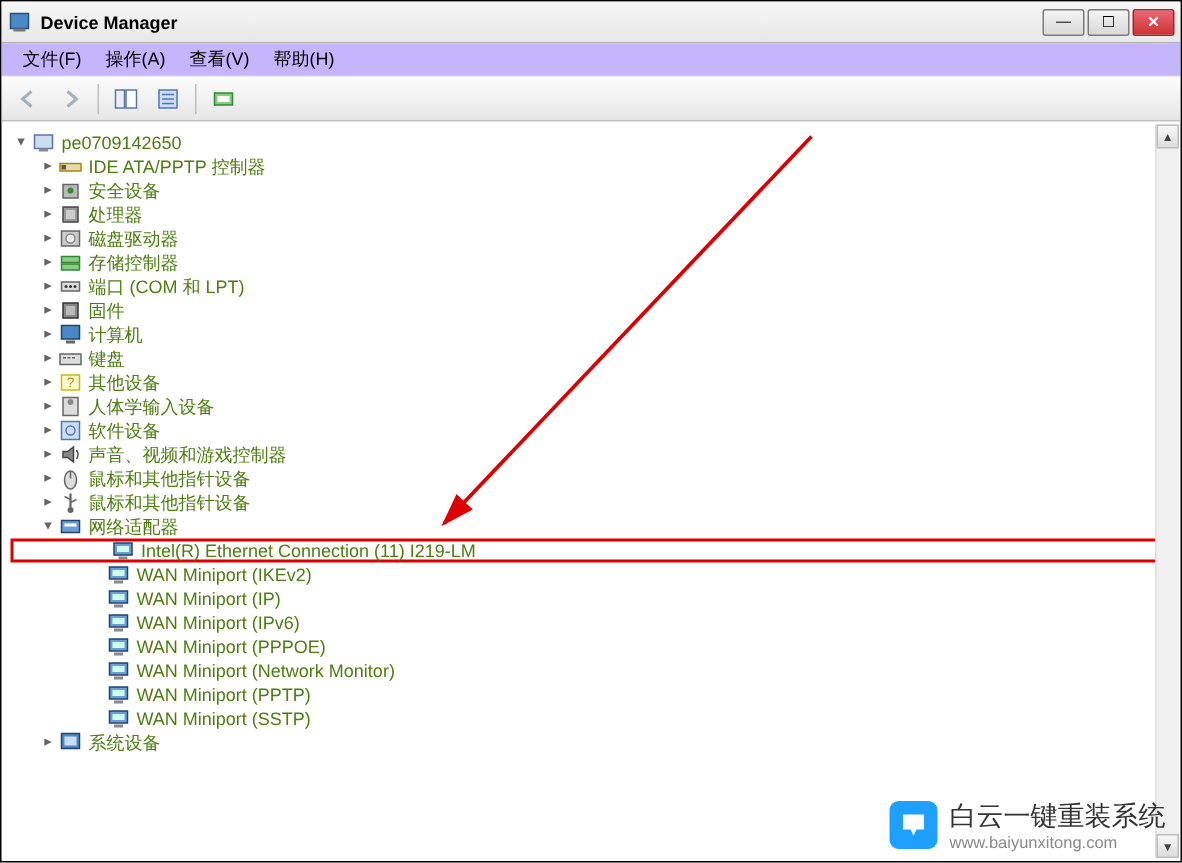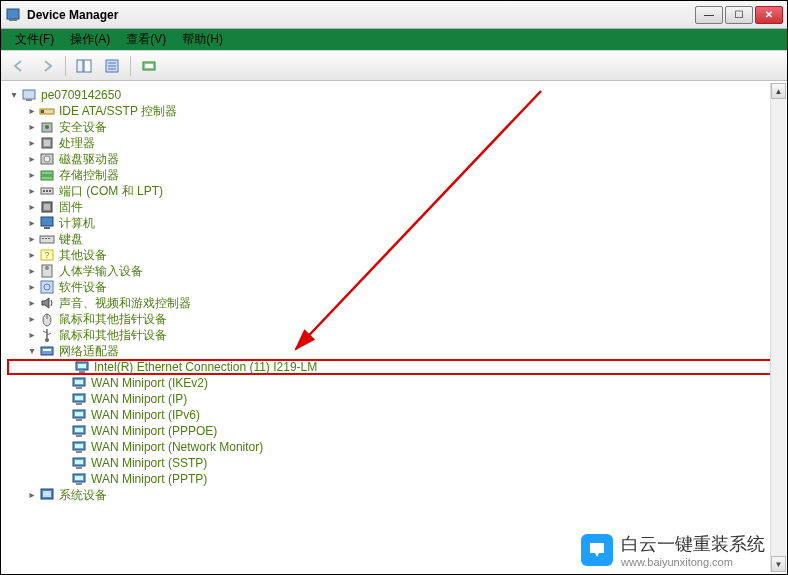--- a/index.html
+++ b/index.html
@@ -7,40 +7,40 @@
 
 
 .titlebar { height: 28px; background: linear-gradient(#f7f7f7, #e8e8e8); border-bottom: 1px solid #b0b0b0; display: flex; align-items: center; padding: 0 4px; }
 .titlebar .appicon { width: 16px; height: 16px; margin-right: 6px; }
 .titlebar .title { font-size: 12px; color: #000; flex: 1; font-weight: bold; }
 .winbtns { display: flex; gap: 2px; }
 .winbtn { width: 28px; height: 18px; border: 1px solid #7a7a7a; border-radius: 2px; display: flex; align-items: center; justify-content: center; font-size: 10px; background: linear-gradient(#f5f5f5,#d8d8d8); cursor: default; }
 .winbtn.close { background: linear-gradient(#e67,#c33); color: #fff; border-color: #a22; font-weight: bold; }
 
 
-.menubar { height: 22px; background: #15803d; border-bottom: 1px solid #d0d0d0; display: flex; align-items: center; padding: 0 6px; font-size: 12px; }
+.menubar { height: 22px; background: #c4b5fd; border-bottom: 1px solid #d0d0d0; display: flex; align-items: center; padding: 0 6px; font-size: 12px; }
 .menuitem { padding: 2px 8px; }
 
 
 .toolbar { height: 30px; background: linear-gradient(#fdfdfd,#e6e6e6); border-bottom: 1px solid #c0c0c0; display: flex; align-items: center; padding: 0 6px; gap: 4px; }
 .tbtn { width: 24px; height: 24px; display: flex; align-items: center; justify-content: center; border: 1px solid transparent; border-radius: 2px; }
 .tbtn.disabled { opacity: 0.4; }
 .tsep { width: 1px; height: 20px; background: #c0c0c0; margin: 0 2px; }
 
 
 .tree { padding: 6px 2px 6px 6px; font-size: 12px; line-height: 16px; height: calc(575px - 28px - 22px - 30px - 2px); overflow: auto; position: relative; }
 .node { display: flex; align-items: center; height: 16px; white-space: nowrap; }
 .expander { width: 14px; height: 14px; display: flex; align-items: center; justify-content: center; color: #666; font-size: 10px; user-select: none; }
 .indent { display: inline-block; }
 .nodeicon { width: 16px; height: 16px; margin-right: 4px; display: inline-flex; align-items: center; justify-content: center; }
 .label { color: #4d7c0f; }
 .highlight { border: 2px solid #d00; padding: 1px 4px 1px 1px; }
 
 
-.watermark { position: absolute; right: 22px; bottom: 6px; display: flex; align-items: center; font-size: 18px; color: #333; }
+.watermark { position: absolute; right: 10px; bottom: 6px; display: flex; align-items: center; font-size: 18px; color: #333; }
 .watermark .logo { width: 32px; height: 32px; background: #1fa0ff; border-radius: 6px; display: flex; align-items: center; justify-content: center; margin-right: 8px; }
 .watermark .sub { font-size: 11px; color: #888; line-height: 12px; }
 
 
 .arrow { position: absolute; pointer-events: none; }
 
 
 .vscroll { position: absolute; right: 1px; top: 82px; bottom: 2px; width: 16px; background: #f0f0f0; border-left: 1px solid #ddd; display: flex; flex-direction: column; }
 .vscroll .sbtn { height: 16px; background: linear-gradient(#f8f8f8,#ddd); border: 1px solid #bbb; display:flex; align-items:center; justify-content:center; font-size:8px; color:#444; }
 .vscroll .strack { flex: 1; position: relative; }
@@ -119,21 +119,21 @@
   </div>
     <div class="node ">
     <span class="indent" style="width:18px"></span>
     <span class="expander">▸</span>
     <span class="nodeicon">
         <svg width="16" height="16">
           <rect x="1" y="6" width="14" height="5" fill="#e8d8b0" stroke="#a80"></rect>
           <rect x="2" y="7" width="3" height="3" fill="#555"></rect>
         </svg>
       </span>
-    <span class="label">IDE ATA/SSTP 控制器</span>
+    <span class="label">IDE ATA/PPTP 控制器</span>
   </div>
     <div class="node ">
     <span class="indent" style="width:18px"></span>
     <span class="expander">▸</span>
     <span class="nodeicon">
         <svg width="16" height="16">
           <rect x="3" y="4" width="10" height="9" fill="#bbb" stroke="#666"></rect>
           <circle cx="8" cy="8" r="2" fill="#383"></circle>
         </svg>
       </span>
@@ -374,33 +374,33 @@
     <div class="node ">
     <span class="indent" style="width:50px"></span>
     <span class="expander"></span>
     <span class="nodeicon">
         <svg width="16" height="16">
           <rect x="2" y="3" width="12" height="8" fill="#6a9edb" stroke="#246"></rect>
           <rect x="4" y="5" width="8" height="4" fill="#cfe"></rect>
           <rect x="5" y="12" width="6" height="2" fill="#888"></rect>
         </svg>
       </span>
+    <span class="label">WAN Miniport (PPTP)</span>
+  </div>
+    <div class="node ">
+    <span class="indent" style="width:50px"></span>
+    <span class="expander"></span>
+    <span class="nodeicon">
+        <svg width="16" height="16">
+          <rect x="2" y="3" width="12" height="8" fill="#6a9edb" stroke="#246"></rect>
+          <rect x="4" y="5" width="8" height="4" fill="#cfe"></rect>
+          <rect x="5" y="12" width="6" height="2" fill="#888"></rect>
+        </svg>
+      </span>
     <span class="label">WAN Miniport (SSTP)</span>
-  </div>
-    <div class="node ">
-    <span class="indent" style="width:50px"></span>
-    <span class="expander"></span>
-    <span class="nodeicon">
-        <svg width="16" height="16">
-          <rect x="2" y="3" width="12" height="8" fill="#6a9edb" stroke="#246"></rect>
-          <rect x="4" y="5" width="8" height="4" fill="#cfe"></rect>
-          <rect x="5" y="12" width="6" height="2" fill="#888"></rect>
-        </svg>
-      </span>
-    <span class="label">WAN Miniport (PPTP)</span>
   </div>
     <div class="node ">
     <span class="indent" style="width:18px"></span>
     <span class="expander">▸</span>
     <span class="nodeicon">
         <svg width="16" height="16">
           <rect x="2" y="2" width="12" height="10" fill="#4a88c8" stroke="#246"></rect>
           <rect x="4" y="4" width="8" height="6" fill="#cdf"></rect>
         </svg>
       </span>

